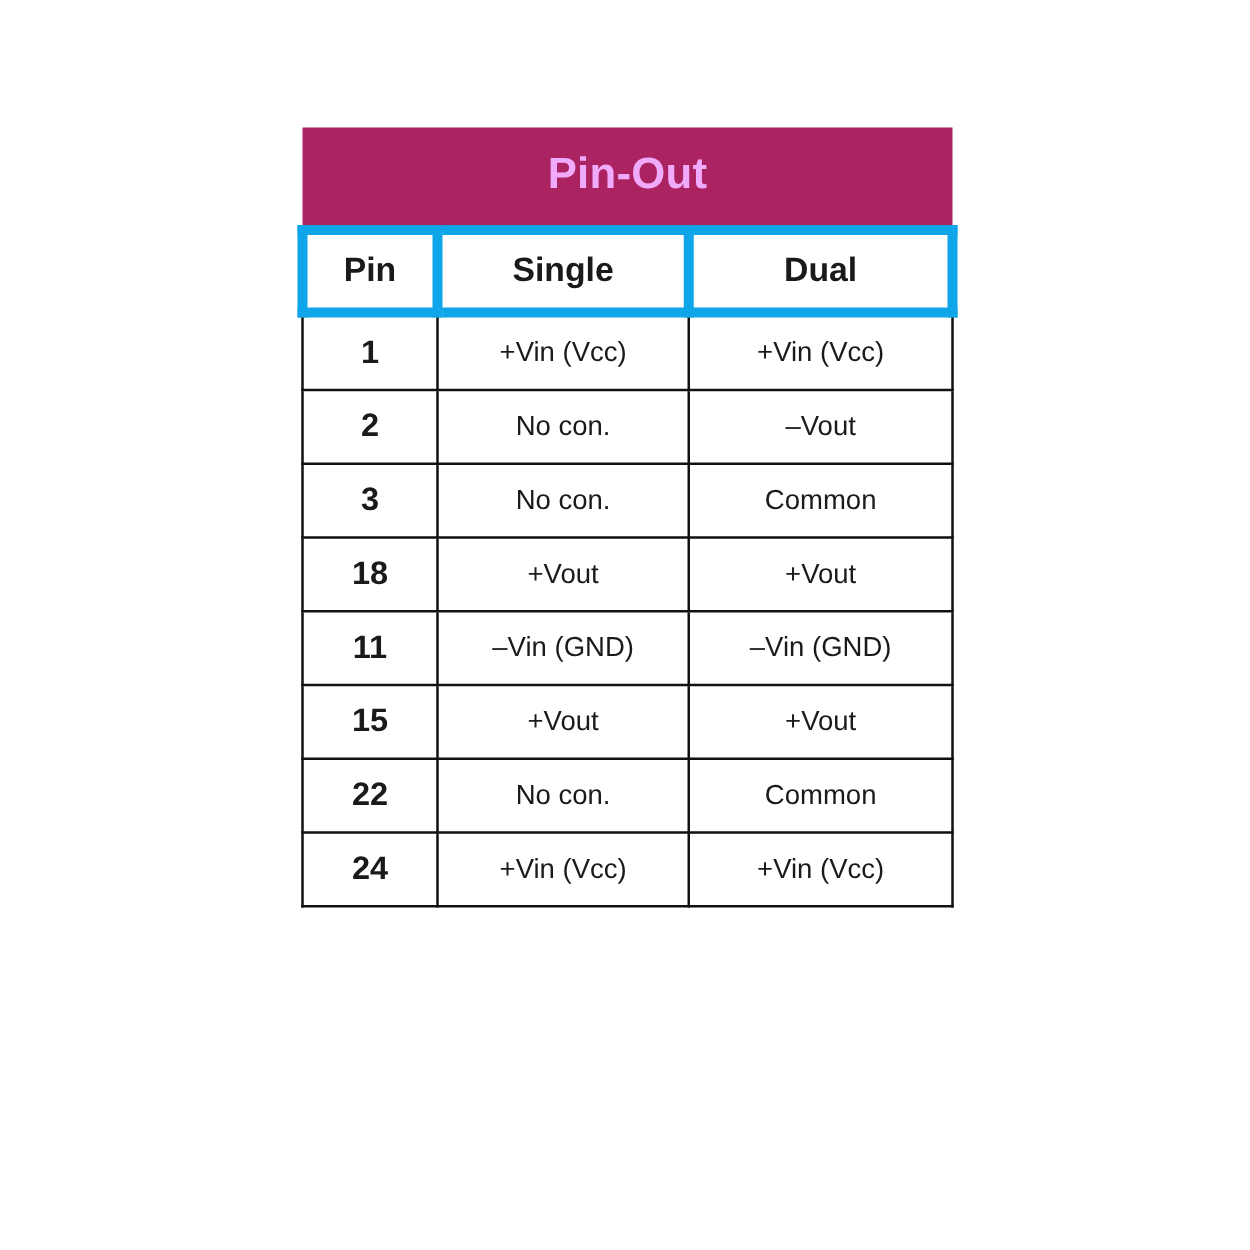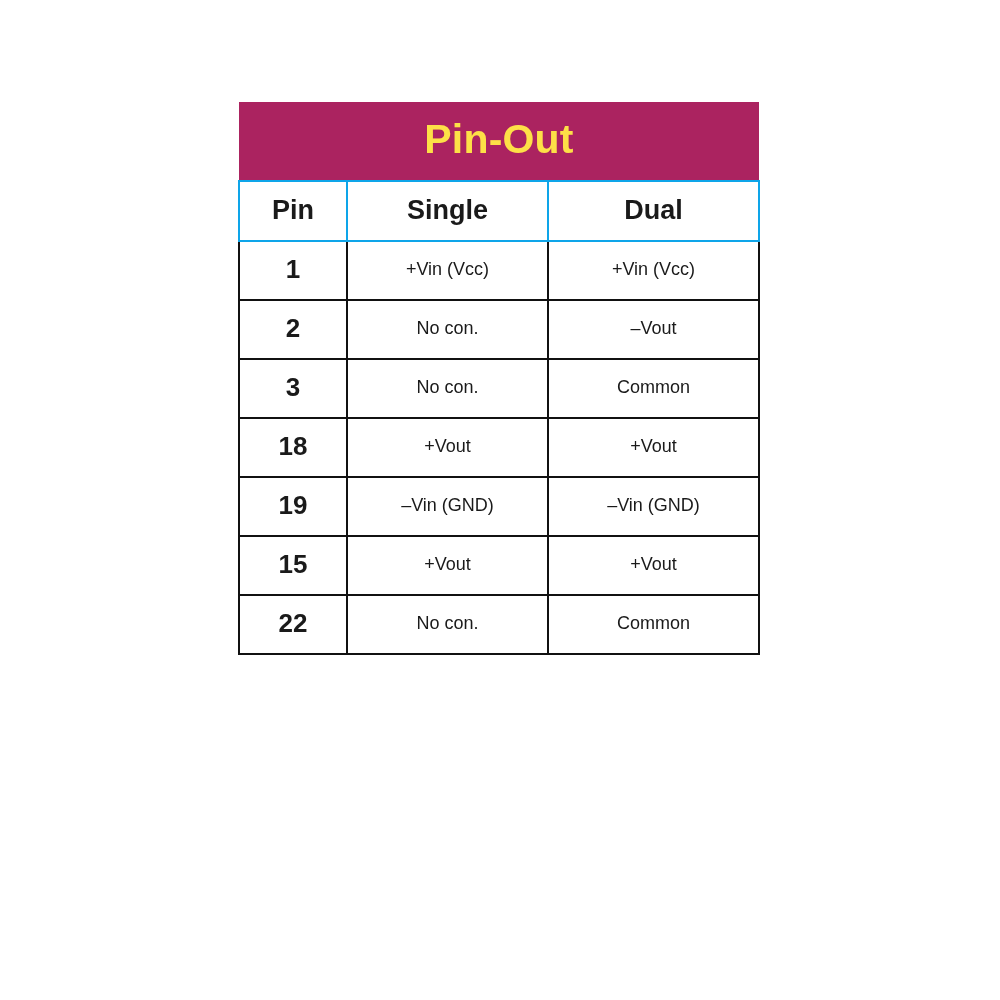--- a/index.html
+++ b/index.html
@@ -31,49 +31,49 @@
   }
 
   #pinout-table col.col-pin    { width: 108px; }
   #pinout-table col.col-single { width: 201px; }
   #pinout-table col.col-dual   { width: 211px; }
 
   
   .banner-cell {
     height: 74px;
     background: #ab2360;
-    color: #fde047;
+    color: #f0abfc;
     text-align: center;
     vertical-align: middle;
-    font-size: 41px;
+    font-size: 35px;
     font-weight: bold;
     letter-spacing: 0.2px;
     border: none;
     padding: 0 0 4px 0;
   }
 
   
   .colhead {
     height: 56px;
     text-align: center;
     vertical-align: middle;
     font-size: 27px;
     font-weight: bold;
     color: #1a1a1a;
-    border: 2px solid #0ea5e9;
+    border: 8px solid #0ea5e9;
     padding: 0 0 2px 0;
     background: #ffffff;
   }
 
   
   .cell {
     height: 55px;
     text-align: center;
     vertical-align: middle;
-    font-size: 18px;
+    font-size: 22px;
     color: #1a1a1a;
     border: 2px solid #111111;
     padding: 0 0 2px 0;
     background: #ffffff;
     white-space: nowrap;
   }
 
   .cell.pin-num {
     font-weight: bold;
     font-size: 26px;
@@ -121,30 +121,35 @@
           <td class="cell pin-num">3</td>
           <td class="cell value">No con.</td>
           <td class="cell value">Common</td>
         </tr>
         <tr>
           <td class="cell pin-num">18</td>
           <td class="cell value">+Vout</td>
           <td class="cell value">+Vout</td>
         </tr>
         <tr>
-          <td class="cell pin-num">19</td>
+          <td class="cell pin-num">11</td>
           <td class="cell value">–Vin (GND)</td>
           <td class="cell value">–Vin (GND)</td>
         </tr>
         <tr>
           <td class="cell pin-num">15</td>
           <td class="cell value">+Vout</td>
           <td class="cell value">+Vout</td>
         </tr>
         <tr>
           <td class="cell pin-num">22</td>
           <td class="cell value">No con.</td>
           <td class="cell value">Common</td>
         </tr>
+        <tr>
+          <td class="cell pin-num">24</td>
+          <td class="cell value">+Vin (Vcc)</td>
+          <td class="cell value">+Vin (Vcc)</td>
+        </tr>
       </tbody>
   </table>
 
 </div>
 
 </body></html>

